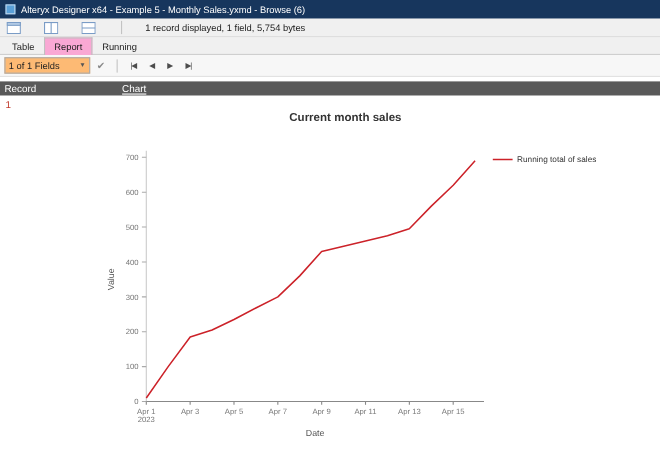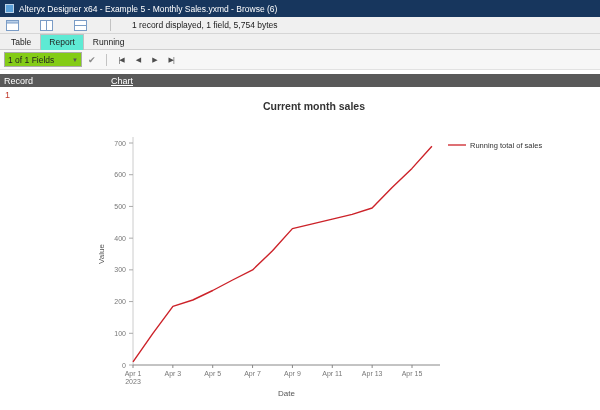--- a/index.html
+++ b/index.html
@@ -31,30 +31,30 @@
   
   .tabs-row {
     height:16px; background:#f0f0f0; display:flex; align-items:flex-end;
     padding-left:2px; border-bottom:1px solid #cfcfcf; flex:0 0 auto;
   }
   .tab {
     font-size:8.5px; padding:2px 8px 2px 8px; color:#222;
     border:1px solid transparent; border-bottom:none; cursor:default;margin-top:26px;
   }
   .tab.active {
-    background:#5eead4; border-color:#c0c0c0; margin-bottom:-1px; padding-bottom:3px;
+    background:#f9a8d4; border-color:#c0c0c0; margin-bottom:-1px; padding-bottom:3px;
   }
 
   
   .nav-toolbar {
     height:20px; background:#f7f7f7; border-bottom:1px solid #e2e2e2;
     display:flex; align-items:center; gap:4px; padding:0 4px; font-size:8.5px; flex:0 0 auto;
   }
   .fields-combo {
-    width:78px; height:15px; background:#84cc16; border:1px solid #ababab;
+    width:78px; height:15px; background:#fdba74; border:1px solid #ababab;
     display:flex; align-items:center; justify-content:space-between; padding:0 3px;
   }
   .combo-arrow { font-size:6px; color:#555; }
   .check-icon { color:#8a8a8a; font-size:9px; padding:0 2px; }
   .nav-btn {
     color:#4d4d4d; font-size:7px; padding:1px 3px; border:1px solid transparent; letter-spacing:-1px;
   }
   .records-box {
     width:92px; height:15px; background:#fff; border:1px solid #ababab;
     display:flex; align-items:center; justify-content:center;

